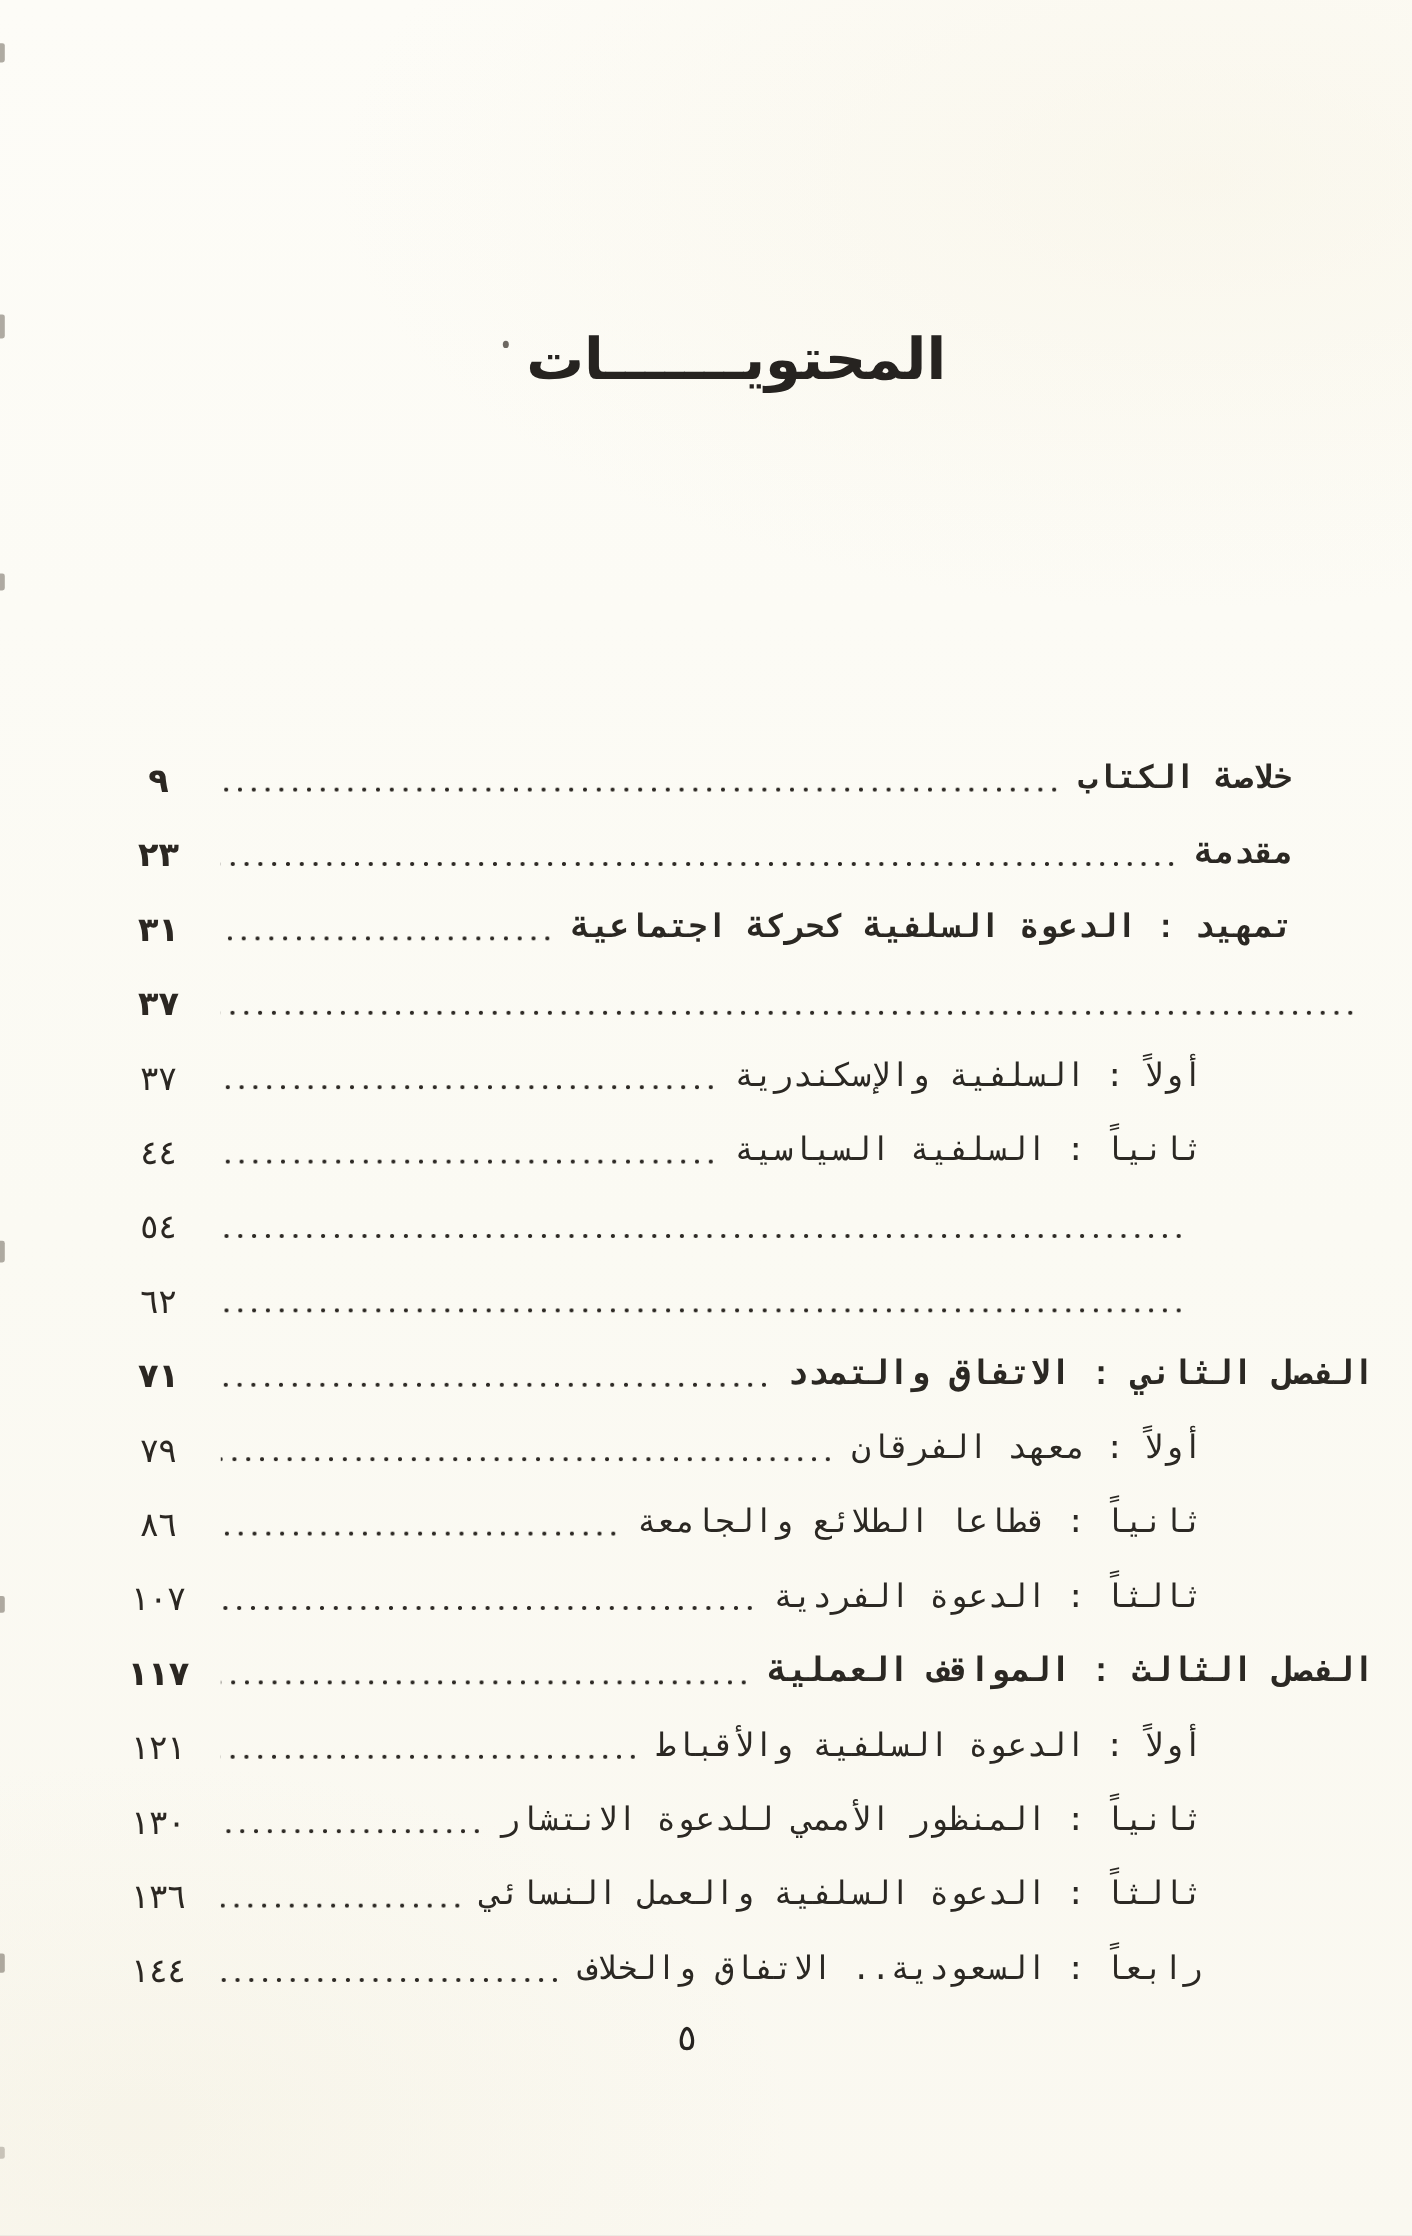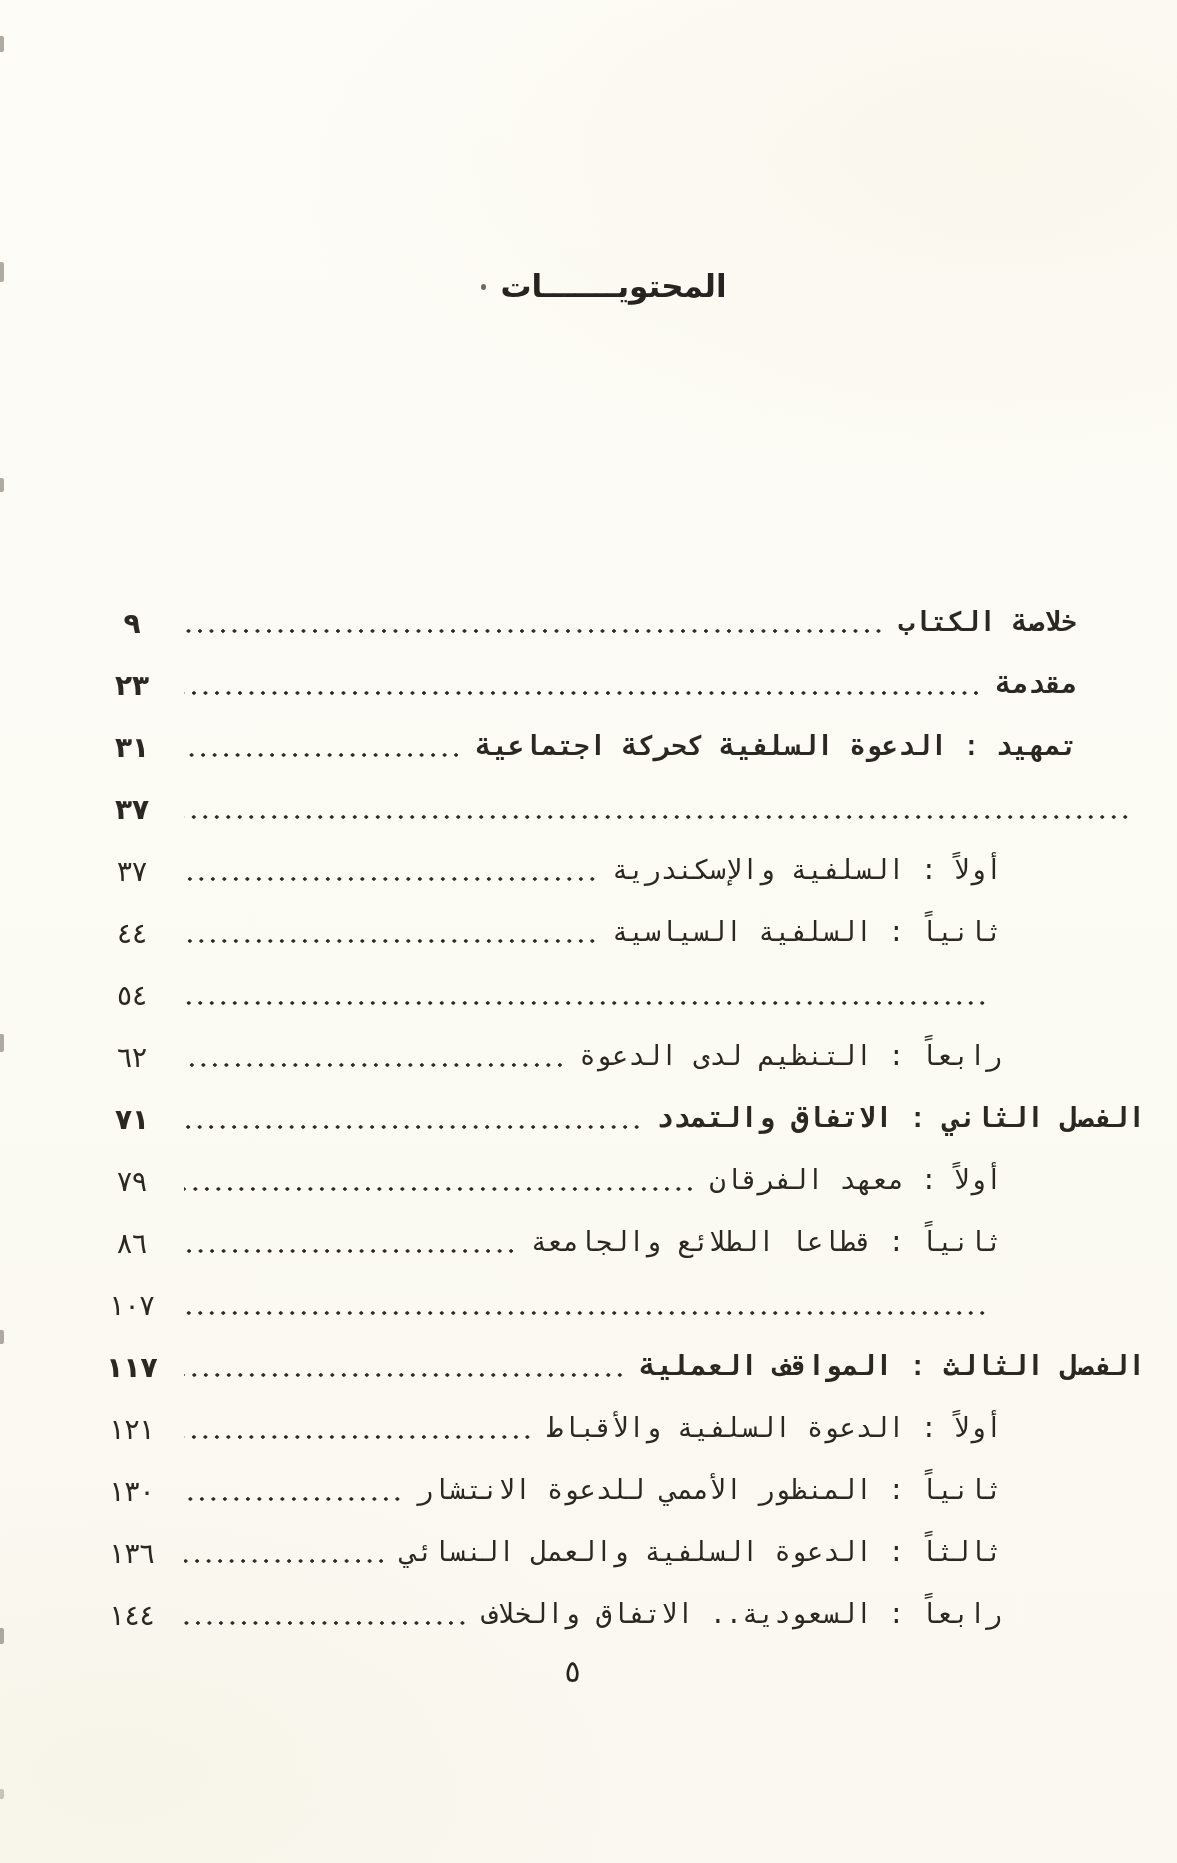--- a/index.html
+++ b/index.html
@@ -38,21 +38,21 @@
 
   .title-wrap {
     position: relative;
     margin-top: 262px;
     text-align: center;
     transform: translateX(25px); 
   }
   .title {
     display: inline-block;
     margin: 0;
-    font-size: 31px;
+    font-size: 48px;
     font-weight: 700;
     letter-spacing: 0;
     line-height: 1.6;
     color: #262320;
   }
   .stray-dot {
     position: absolute;
     top: 22px;
     margin-right: 14px;
     width: 5px;
@@ -161,40 +161,40 @@
       <div class="row level-sub">
       <span class="label">ثانياً : السلفية السياسية</span>
       <span class="leader"></span>
       <span class="pagenum">٤٤</span>
     </div>
       <div class="row level-sub">
       <span class="leader"></span>
       <span class="pagenum">٥٤</span>
     </div>
       <div class="row level-sub">
-      <span class="label">رابعاً : التنظيم لدى الدعوة</span>
       <span class="leader"></span>
       <span class="pagenum">٦٢</span>
     </div>
       <div class="row level-chapter">
       <span class="label">الفصل الثاني : الاتفاق والتمدد</span>
       <span class="leader"></span>
       <span class="pagenum">٧١</span>
     </div>
       <div class="row level-sub">
       <span class="label">أولاً : معهد الفرقان</span>
       <span class="leader"></span>
       <span class="pagenum">٧٩</span>
     </div>
       <div class="row level-sub">
       <span class="label">ثانياً : قطاعا الطلائع والجامعة</span>
       <span class="leader"></span>
       <span class="pagenum">٨٦</span>
     </div>
       <div class="row level-sub">
+      <span class="label">ثالثاً : الدعوة الفردية</span>
       <span class="leader"></span>
       <span class="pagenum">١٠٧</span>
     </div>
       <div class="row level-chapter">
       <span class="label">الفصل الثالث : المواقف العملية</span>
       <span class="leader"></span>
       <span class="pagenum">١١٧</span>
     </div>
       <div class="row level-sub">
       <span class="label">أولاً : الدعوة السلفية والأقباط</span>

